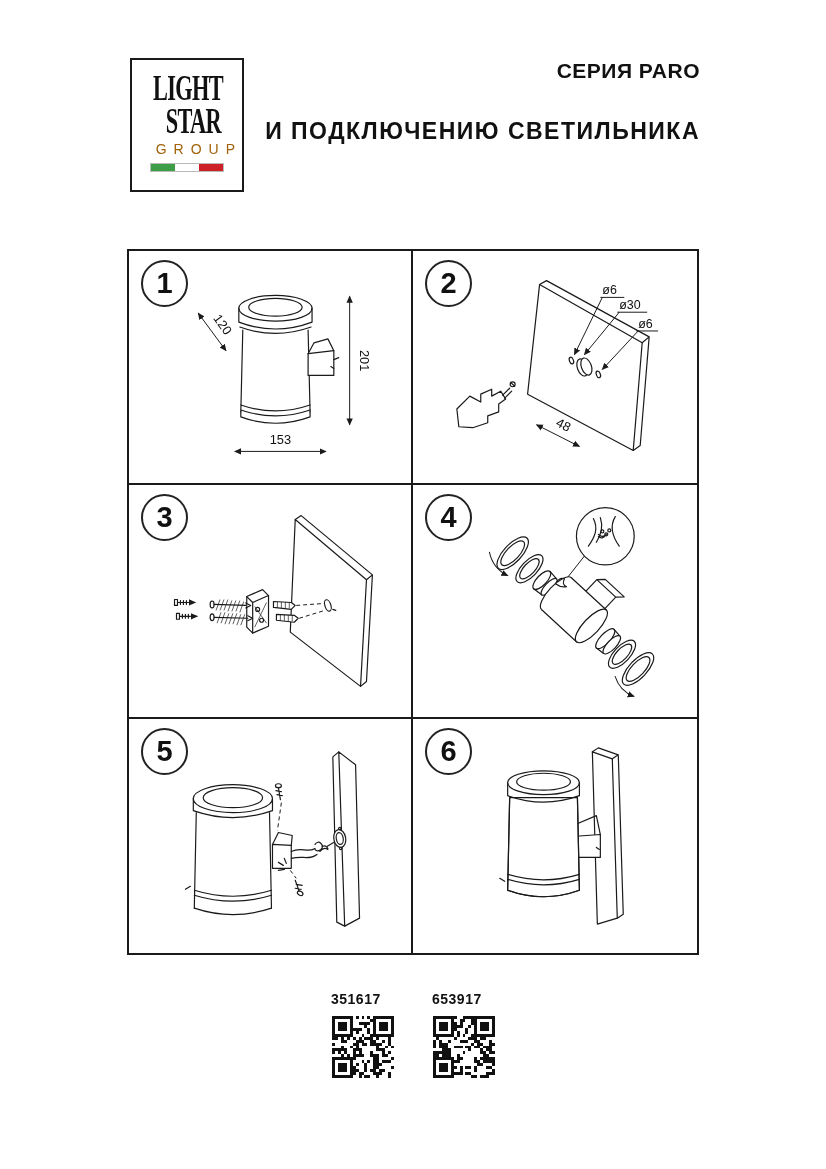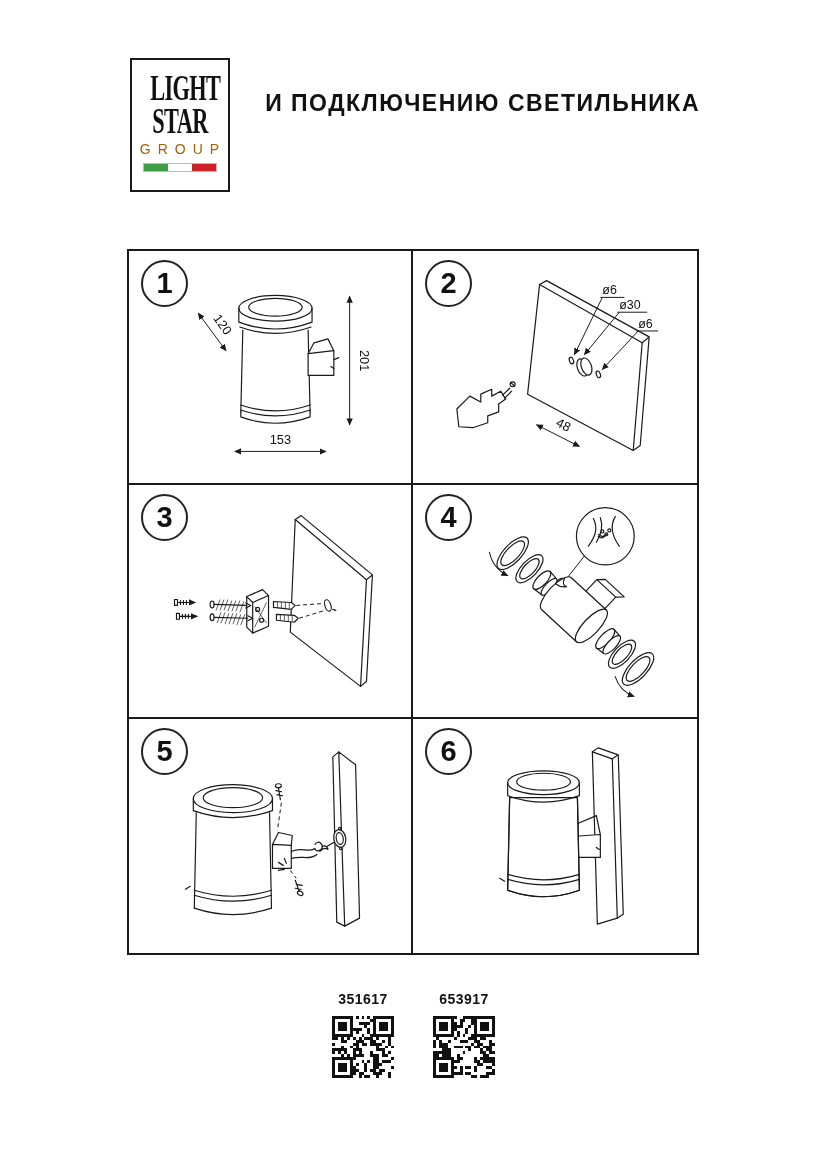--- a/index.html
+++ b/index.html
@@ -1,21 +1,21 @@
 <!DOCTYPE html>
 <html><head>
 <meta charset="utf-8">
 <style>
   html,body{margin:0;padding:0;background:#fff}
   .page{position:relative;width:826px;height:1169px;background:#fff;overflow:hidden;
         font-family:"Liberation Sans",sans-serif;color:#111}
 
   
-  .logo-box{position:absolute;left:130px;top:58px;width:100px;height:134px;
-            border:2px solid #1a1a1a;box-sizing:border-box;text-align:center}
+  .logo-box{position:absolute;left:130px;top:58px;width:114px;height:134px;
+            border:2px solid #1a1a1a;box-sizing:border-box;text-align:right}
   .logo-word{font-family:"Liberation Serif",serif;font-weight:700;font-size:36px;
              line-height:33px;letter-spacing:-1px;transform:scaleX(.62);transform-origin:50% 50%;color:#111}
   .logo-word.first{margin-top:12px}
   .logo-group{font-size:14px;letter-spacing:7px;margin-top:3px;margin-left:6px;color:#a16207}
   .flag{width:72px;height:7px;margin:6px auto 0;display:flex;border:1px solid #bbb;box-sizing:content-box}
   .flag div{flex:1}
 
   .titles{position:absolute;right:126px;top:57px;text-align:right}
   .t-series{font-size:21px;font-weight:700;letter-spacing:.5px;line-height:28px}
   .t-articles{font-size:21px;font-weight:700;letter-spacing:.5px;line-height:28px}
@@ -37,21 +37,21 @@
   
   .d{stroke:#1a1a1a;fill:none;stroke-width:1.2;stroke-linecap:round;stroke-linejoin:round}
   .df{stroke:#1a1a1a;fill:#fff;stroke-width:1.2;stroke-linejoin:round}
   .dim{stroke:#1a1a1a;fill:none;stroke-width:1}
   .dd{stroke:#1a1a1a;fill:none;stroke-width:1;stroke-dasharray:4 3}
   .hz{stroke:#1a1a1a;fill:none;stroke-width:.7}
   text.dt{font:13px "Liberation Sans",sans-serif;fill:#111}
   text.dt2{font:12.5px "Liberation Sans",sans-serif;fill:#111}
 
   
-  .qr-block{position:absolute;width:64px;text-align:center}
+  .qr-block{position:absolute;width:64px;text-align:left}
   .qr-label{font-size:14px;font-weight:700;letter-spacing:.5px;margin-bottom:9px}
   .qr{width:62px;height:62px;margin:0 auto;display:grid;
       grid-template-columns:repeat(21,1fr);grid-auto-rows:1fr;background:#fff}
   .qr div.on{background:#111}
 </style>
 </head>
 <body>
 
 <div class="page">
 
@@ -60,20 +60,21 @@
     <div class="logo-word">STAR</div>
     <div class="logo-group">GROUP</div>
     <div class="flag">
       <div style="background:#3e9e47"></div>
       <div style="background:#fff"></div>
       <div style="background:#cc2127"></div>
     </div>
   </div>
 
   <div class="titles">
+    <div class="t-series">СЕРИЯ PARO</div>
     <div class="gap"></div>
     <div class="t-instr">И ПОДКЛЮЧЕНИЮ СВЕТИЛЬНИКА</div>
   </div>
 
   <div class="grid">
 
     <div class="cell cL rT">
       <div class="numbadge">1</div>
       <svg viewBox="0 0 285 235" preserveAspectRatio="none">
         <defs>

